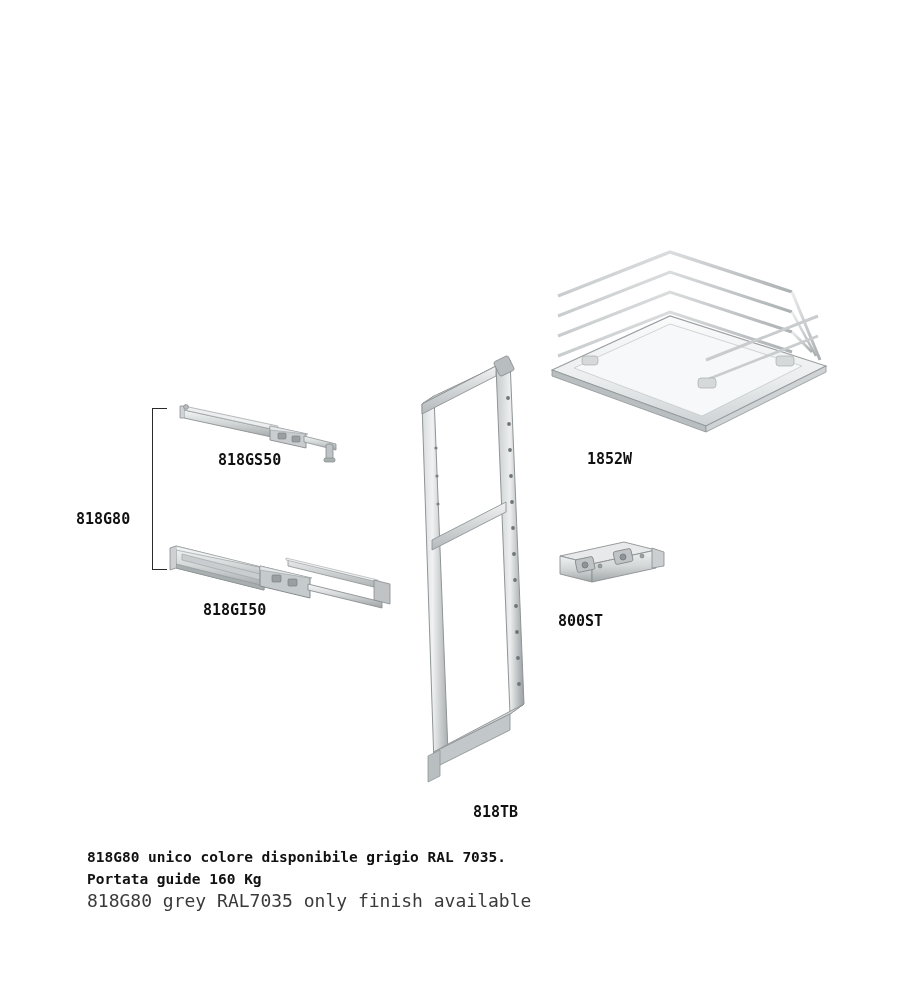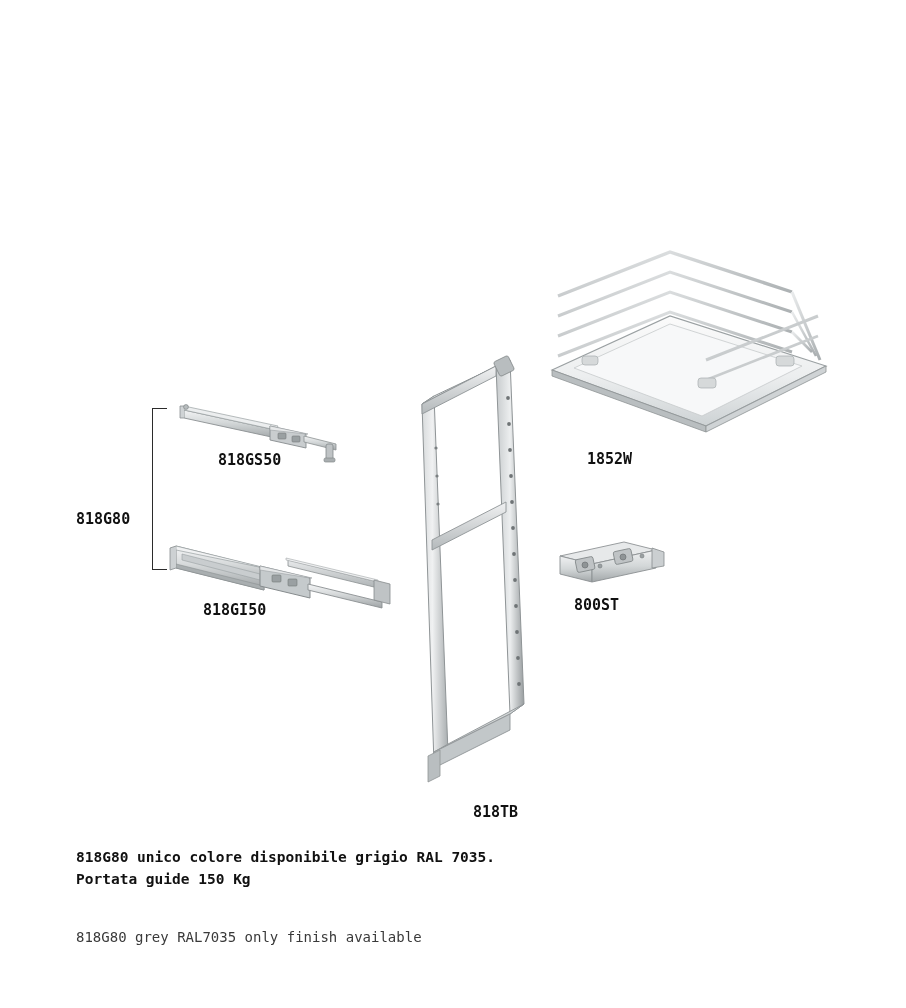--- a/index.html
+++ b/index.html
@@ -28,40 +28,39 @@
     position: absolute;
     font-family: "DejaVu Sans Mono", monospace;
     font-weight: bold;
     font-size: 15px;
     letter-spacing: 0px;
     color: #111111;
     white-space: nowrap;
   }
   .notes {
     position: absolute;
-    left: 76px;
+    left: 87px;
     top: 846px;
     width: 740px;
   }
   .notes .it {
     font-family: "DejaVu Sans Mono", monospace;
     font-weight: bold;
     font-size: 14.5px;
     line-height: 22px;
     color: #111111;
     white-space: nowrap;
   }
   .notes .en {
     font-family: "DejaVu Sans Mono", monospace;
     font-weight: normal;
-    font-size: 14px;
+    font-size: 18px;
     line-height: 22px;
     color: #3a3a3a;
     white-space: nowrap;
-    margin-top: 36px;
   }
   
   .bracket {
     position: absolute;
     left: 152px;
     top: 408px;
     width: 14px;
     height: 160px;
     border-left: 1.4px solid #2b2b2b;
     border-top: 1.4px solid #2b2b2b;
@@ -271,21 +270,21 @@
       <rect x="24" y="22" width="18" height="13" rx="2" fill="#bfc3c5" stroke="#808587" stroke-width="0.8" transform="rotate(-12 33 28)"></rect>
       <rect x="62" y="14" width="18" height="13" rx="2" fill="#bfc3c5" stroke="#808587" stroke-width="0.8" transform="rotate(-12 71 20)"></rect>
       <circle cx="33" cy="29" r="3" fill="#8f9496" stroke="#6e7375" stroke-width="0.7"></circle>
       <circle cx="71" cy="21" r="3" fill="#8f9496" stroke="#6e7375" stroke-width="0.7"></circle>
       <circle cx="48" cy="30" r="2" fill="#9aa0a2" stroke="#757a7c" stroke-width="0.6"></circle>
       <circle cx="90" cy="20" r="2" fill="#9aa0a2" stroke="#757a7c" stroke-width="0.6"></circle>
 
       <polygon points="100,12 112,16 112,30 100,32" fill="#cbcfd1" stroke="#868b8d" stroke-width="0.8"></polygon>
     </svg>
   </div>
-  <div class="label" style="left:558px; top:596px;margin-left:16px;">800ST</div>
+  <div class="label" style="left:558px; top:612px;">800ST</div>
 
   <div class="notes">
     <div class="it">818G80 unico colore disponibile grigio RAL 7035.</div>
-    <div class="it">Portata guide 150 Kg</div>
+    <div class="it">Portata guide 160 Kg</div>
     <div class="en">818G80 grey RAL7035 only finish available</div>
   </div>
 
 </div>
 
 </body></html>

